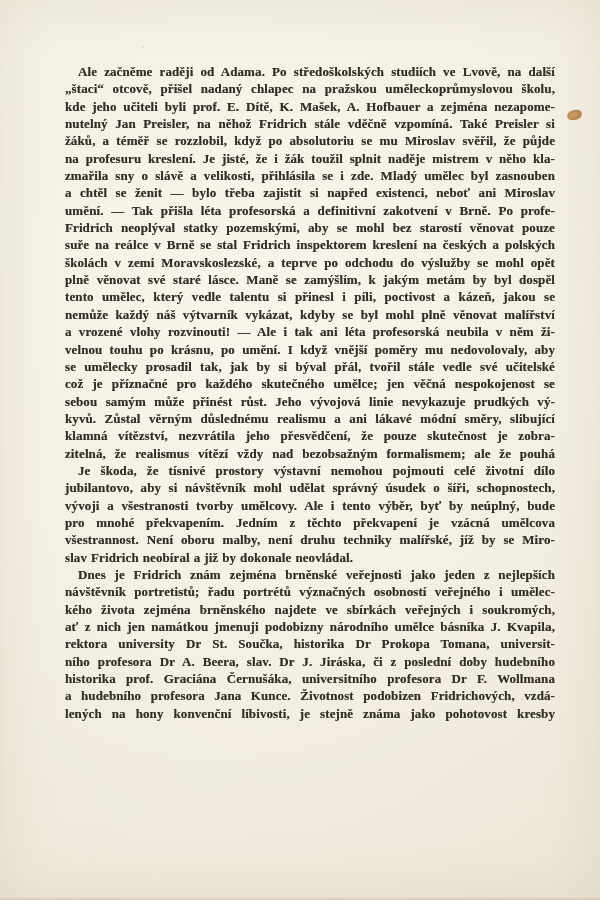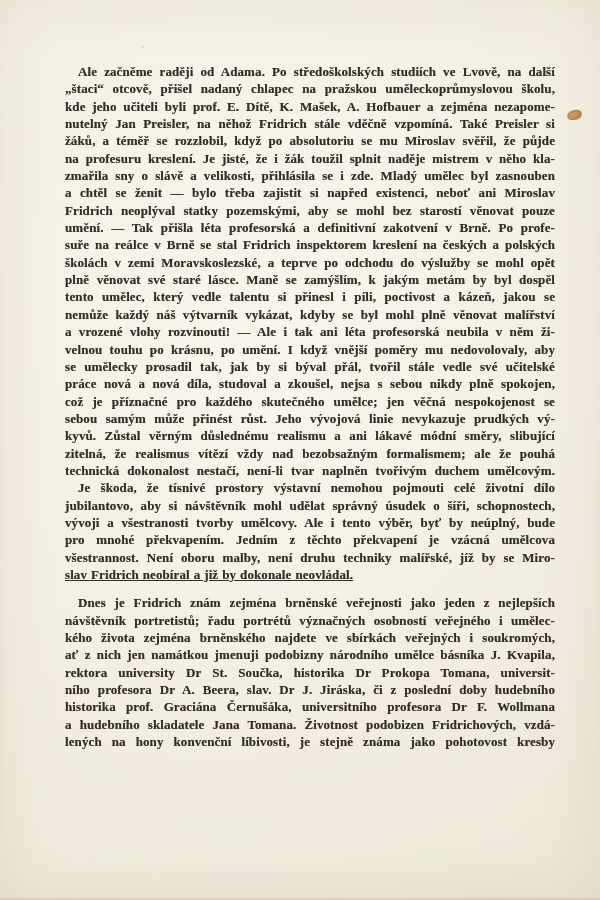--- a/index.html
+++ b/index.html
@@ -34,30 +34,30 @@
     top: 63px;
     width: 490px;
     color: #332e27;
     font-size: 13px;
     font-weight: bold;
     line-height: 17.35px;
     text-rendering: optimizeLegibility;
     text-shadow: 0 0 0.45px rgba(51,46,39,0.55);
   }
   .paragraph { margin: 0; }
-  .paragraph.extra-gap { margin-top: 11px; }
+  .paragraph.extra-gap { margin-top: 0; }
   .line {
     text-align: justify;
     text-align-last: justify;
     letter-spacing: 0.1px;
     word-spacing: 0.6px;
     white-space: normal;
   }
   .line.first { text-indent: 13px; }
-  .line.no-just { text-align-last: left; text-decoration: underline; }
+  .line.no-just { text-align-last: left; }
   .stain {
     position: absolute;
     left: 567px;
     top: 110px;
     width: 15px;
     height: 10px;
     background: radial-gradient(ellipse at 42% 45%, #c79659 15%, #b17c3e 65%, #9d6b31 100%);
     border-radius: 62% 70% 55% 68% / 72% 55% 68% 58%;
     transform: rotate(-14deg);
     opacity: 0.95;
@@ -81,54 +81,53 @@
   <div class="textblock" id="textblock">
       <div class="paragraph">
         <div class="line first">Ale začněme raději od Adama. Po středoškolských studiích ve Lvově, na další</div>
         <div class="line">„štaci“ otcově, přišel nadaný chlapec na pražskou uměleckoprůmyslovou školu,</div>
         <div class="line">kde jeho učiteli byli prof. E. Dítě, K. Mašek, A. Hofbauer a zejména nezapome-</div>
         <div class="line">nutelný Jan Preisler, na něhož Fridrich stále vděčně vzpomíná. Také Preisler si</div>
         <div class="line">žáků, a téměř se rozzlobil, když po absolutoriu se mu Miroslav svěřil, že půjde</div>
         <div class="line">na profesuru kreslení. Je jisté, že i žák toužil splnit naděje mistrem v něho kla-</div>
         <div class="line">zmařila sny o slávě a velikosti, přihlásila se i zde. Mladý umělec byl zasnouben</div>
         <div class="line">a chtěl se ženit — bylo třeba zajistit si napřed existenci, neboť ani Miroslav</div>
+        <div class="line">umění. — Tak přišla léta profesorská a definitivní zakotvení v Brně. Po profe-</div>
         <div class="line">Fridrich neoplýval statky pozemskými, aby se mohl bez starostí věnovat pouze</div>
-        <div class="line">umění. — Tak přišla léta profesorská a definitivní zakotvení v Brně. Po profe-</div>
         <div class="line">suře na reálce v Brně se stal Fridrich inspektorem kreslení na českých a polských</div>
         <div class="line">školách v zemi Moravskoslezské, a teprve po odchodu do výslužby se mohl opět</div>
         <div class="line">plně věnovat své staré lásce. Maně se zamýšlím, k jakým metám by byl dospěl</div>
         <div class="line">tento umělec, který vedle talentu si přinesl i píli, poctivost a kázeň, jakou se</div>
         <div class="line">nemůže každý náš výtvarník vykázat, kdyby se byl mohl plně věnovat malířství</div>
         <div class="line">a vrozené vlohy rozvinouti! — Ale i tak ani léta profesorská neubila v něm ži-</div>
         <div class="line">velnou touhu po krásnu, po umění. I když vnější poměry mu nedovolovaly, aby</div>
         <div class="line">se umělecky prosadil tak, jak by si býval přál, tvořil stále vedle své učitelské</div>
-        <div class="line">práce nová a nová díla, studoval a zkoušel, nejsa s sebou nikdy plně spokojen,</div>
         <div class="line">což je příznačné pro každého skutečného umělce; jen věčná nespokojenost se</div>
         <div class="line">sebou samým může přinést růst. Jeho vývojová linie nevykazuje prudkých vý-</div>
         <div class="line">kyvů. Zůstal věrným důslednému realismu a ani lákavé módní směry, slibující</div>
+        <div class="line">klamná vítězství, nezvrátila jeho přesvědčení, že pouze skutečnost je zobra-</div>
         <div class="line">zitelná, že realismus vítězí vždy nad bezobsažným formalismem; ale že pouhá</div>
-        <div class="line">technická dokonalost nestačí, není-li tvar naplněn tvořivým duchem umělcovým.</div>
       </div>
       <div class="paragraph">
         <div class="line first">Je škoda, že tísnivé prostory výstavní nemohou pojmouti celé životní dílo</div>
         <div class="line">jubilantovo, aby si návštěvník mohl udělat správný úsudek o šíři, schopnostech,</div>
         <div class="line">vývoji a všestranosti tvorby umělcovy. Ale i tento výběr, byť by neúplný, bude</div>
         <div class="line">pro mnohé překvapením. Jedním z těchto překvapení je vzácná umělcova</div>
         <div class="line">všestrannost. Není oboru malby, není druhu techniky malířské, jíž by se Miro-</div>
         <div class="line no-just">slav Fridrich neobíral a již by dokonale neovládal.</div>
       </div>
       <div class="paragraph extra-gap">
         <div class="line first">Dnes je Fridrich znám zejména brněnské veřejnosti jako jeden z nejlepších</div>
         <div class="line">návštěvník portretistů; řadu portrétů význačných osobností veřejného i umělec-</div>
         <div class="line">kého života zejména brněnského najdete ve sbírkách veřejných i soukromých,</div>
         <div class="line">ať z nich jen namátkou jmenuji podobizny národního umělce básníka J. Kvapila,</div>
         <div class="line">rektora university Dr St. Součka, historika Dr Prokopa Tomana, universit-</div>
         <div class="line">ního profesora Dr A. Beera, slav. Dr J. Jiráska, či z poslední doby hudebního</div>
         <div class="line">historika prof. Graciána Černušáka, universitního profesora Dr F. Wollmana</div>
-        <div class="line">a hudebního skladatele Jana Tomana. Životnost podobizen Fridrichových, vzdá-</div>
+        <div class="line">a hudebního profesora Jana Kunce. Životnost podobizen Fridrichových, vzdá-</div>
         <div class="line">lených na hony konvenční líbivosti, je stejně známa jako pohotovost kresby</div>
       </div>
     </div>
   <div class="stain"></div>
   <div class="speck s1"></div>
   <div class="speck s2"></div>
   <div class="speck s3"></div>
   <div class="speck s4"></div>
   <div class="speck s5"></div>
 </div>

